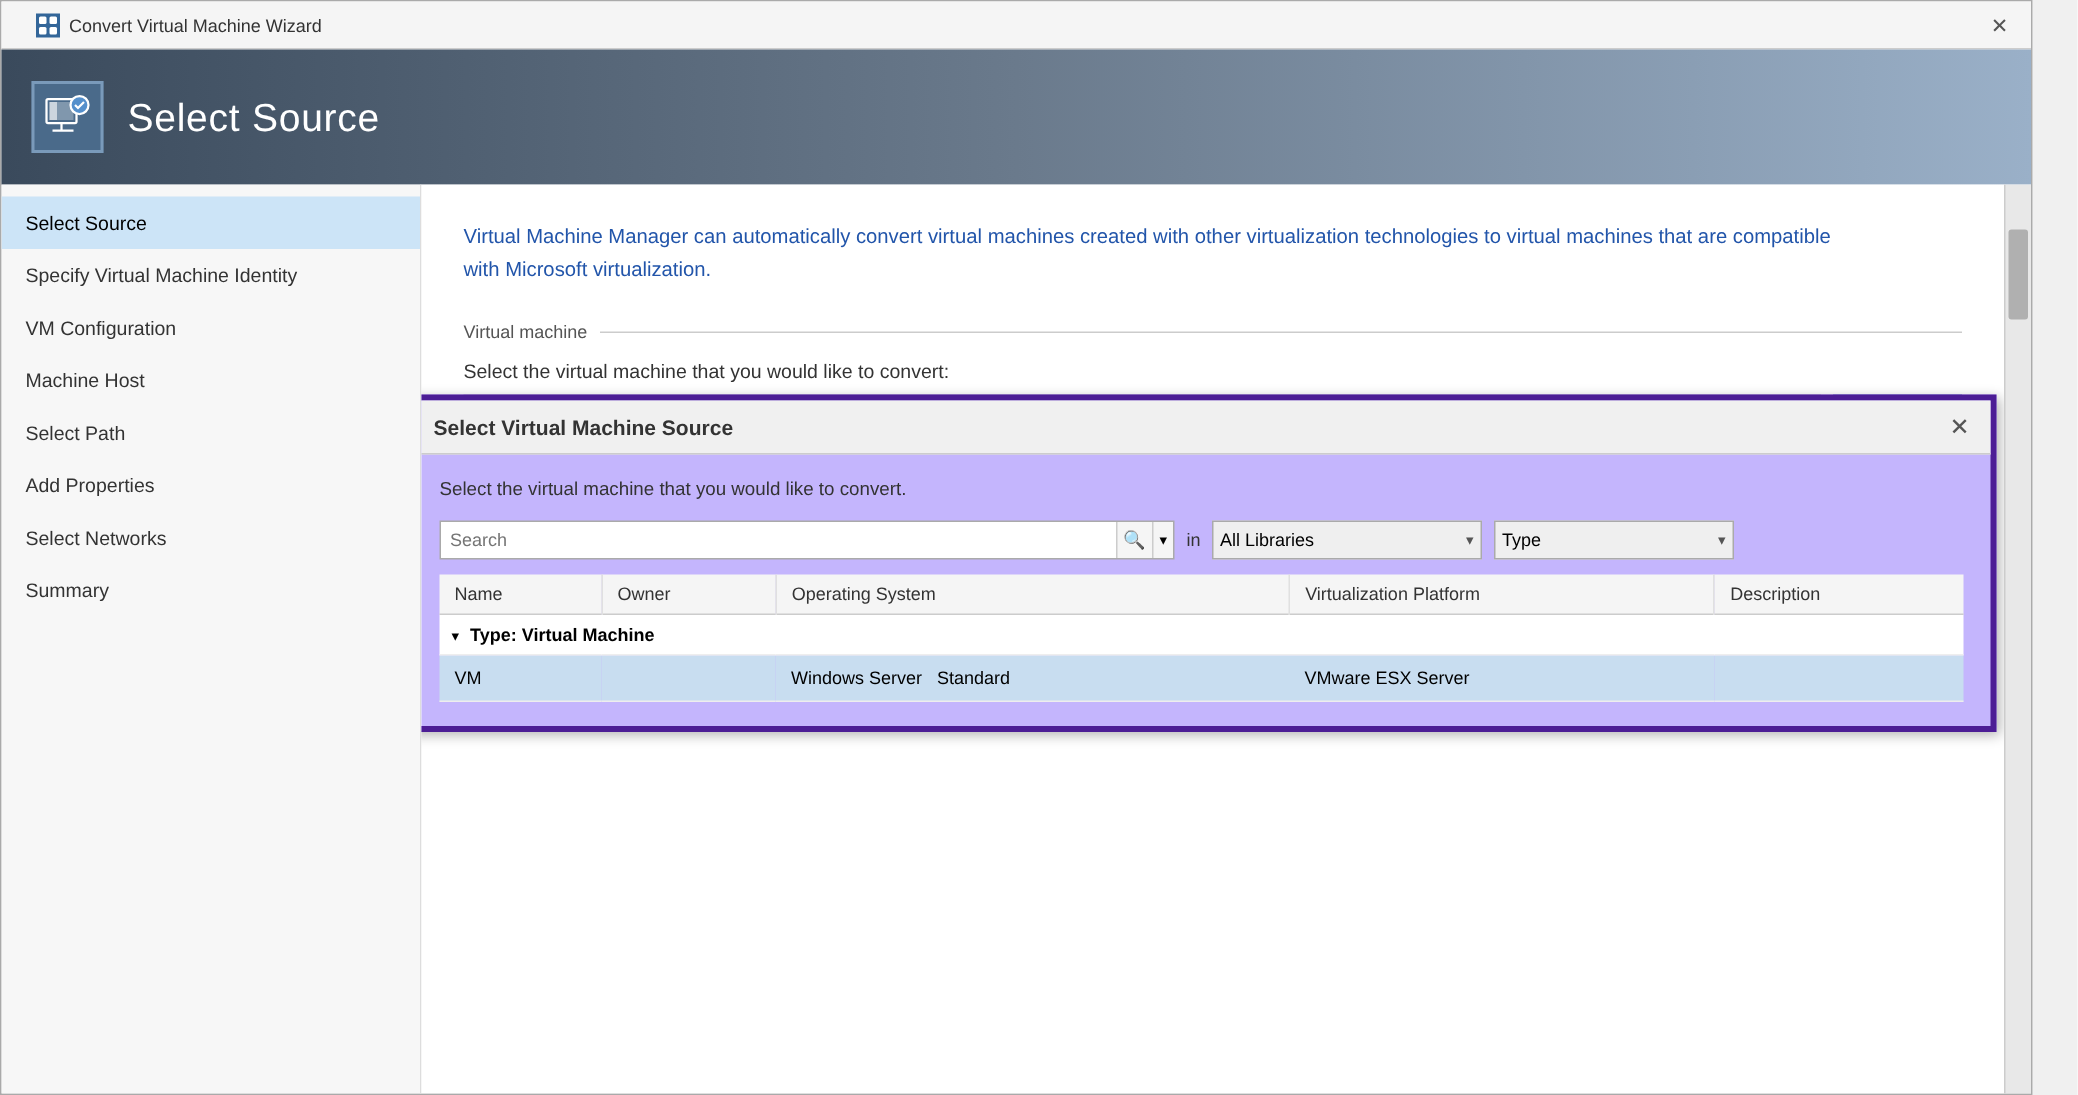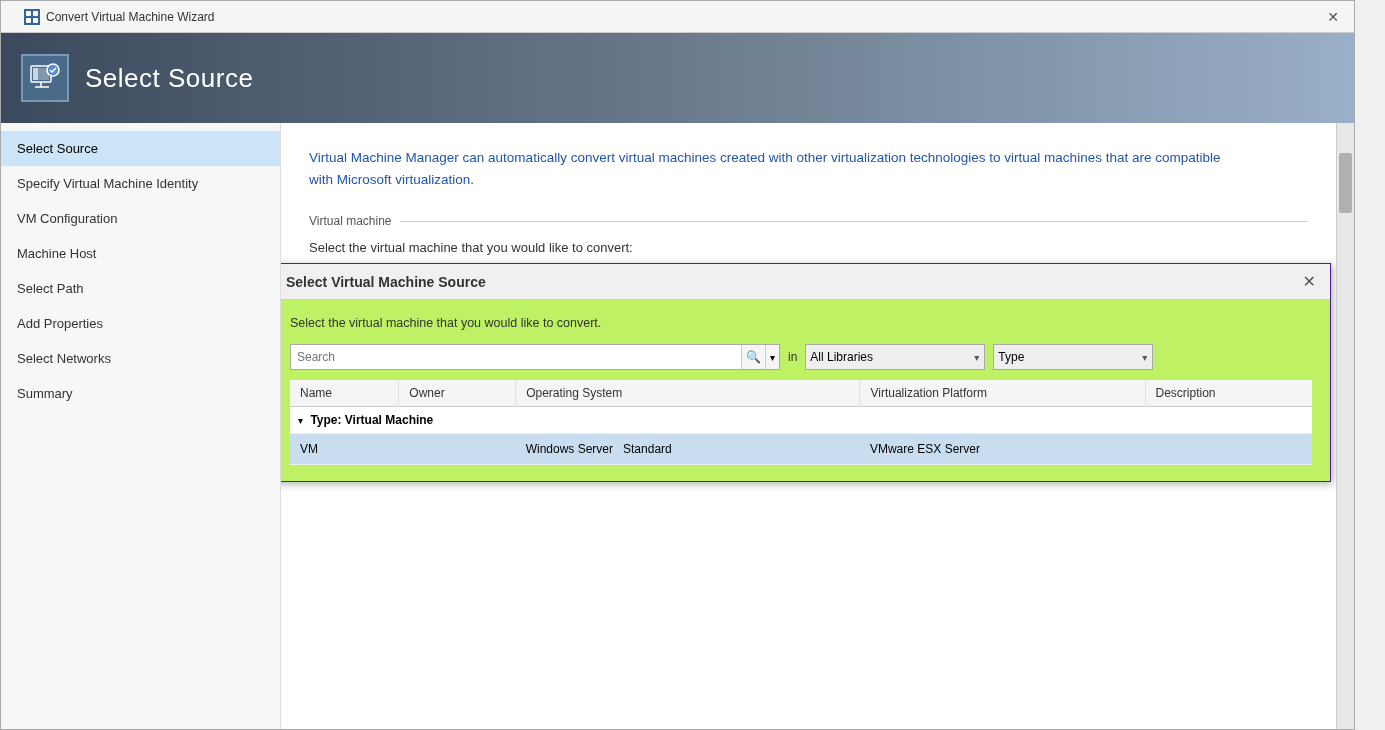--- a/index.html
+++ b/index.html
@@ -32,21 +32,21 @@
 
     .description { color: #2255aa; font-size: 13.5px; line-height: 1.6; margin-bottom: 24px; max-width: 920px; }
 
     .section-label { font-size: 12px; color: #555; margin-bottom: 8px; display: flex; align-items: center; gap: 8px; }
     .section-label::after { content: ''; flex: 1; height: 1px; background: #ccc; }
 
     .vm-select-row { display: flex; align-items: center; gap: 8px; margin-bottom: 12px; }
     .vm-label { font-size: 13px; color: #333; margin-bottom: 6px; }
     .vm-input { flex: 1; height: 28px; border: 1px solid #aaa; padding: 2px 6px; font-size: 12px; }
     .browse-btn { height: 28px; padding: 0 16px; background: #fff; border: 2px solid #2255aa; color: #333; font-size: 12px; cursor: pointer; }
-    .dialog { background: #bef264; border: 1px solid #4c1d95; box-shadow: 2px 2px 8px rgba(0,0,0,0.3); width: 1060px; position: absolute; top: 140px; left: -10px; }
+    .dialog { background: #c4b5fd; border: 4px solid #4c1d95; box-shadow: 2px 2px 8px rgba(0,0,0,0.3); width: 1060px; position: absolute; top: 140px; left: -10px; }
     .dialog-titlebar { background: #f0f0f0; border-bottom: 1px solid #ccc; height: 36px; display: flex; align-items: center; justify-content: space-between; padding: 0 14px; }
     .dialog-title { font-size: 14px; color: #333; font-weight: 600; }
     .dialog-close { background: none; border: none; font-size: 16px; cursor: pointer; color: #555; }
 
     .dialog-body { padding: 16px 18px; }
     .dialog-desc { font-size: 12.5px; color: #333; margin-bottom: 14px; }
 
     .search-row { display: flex; align-items: center; gap: 8px; margin-bottom: 10px; }
     .search-input-wrap { display: flex; align-items: flex-end; border: 1px solid #aaa; height: 26px; flex: 0 0 490px; }
     .search-input { border: none; outline: none; padding: 0 6px; font-size: 12px; flex: 1; height: 100%; }

